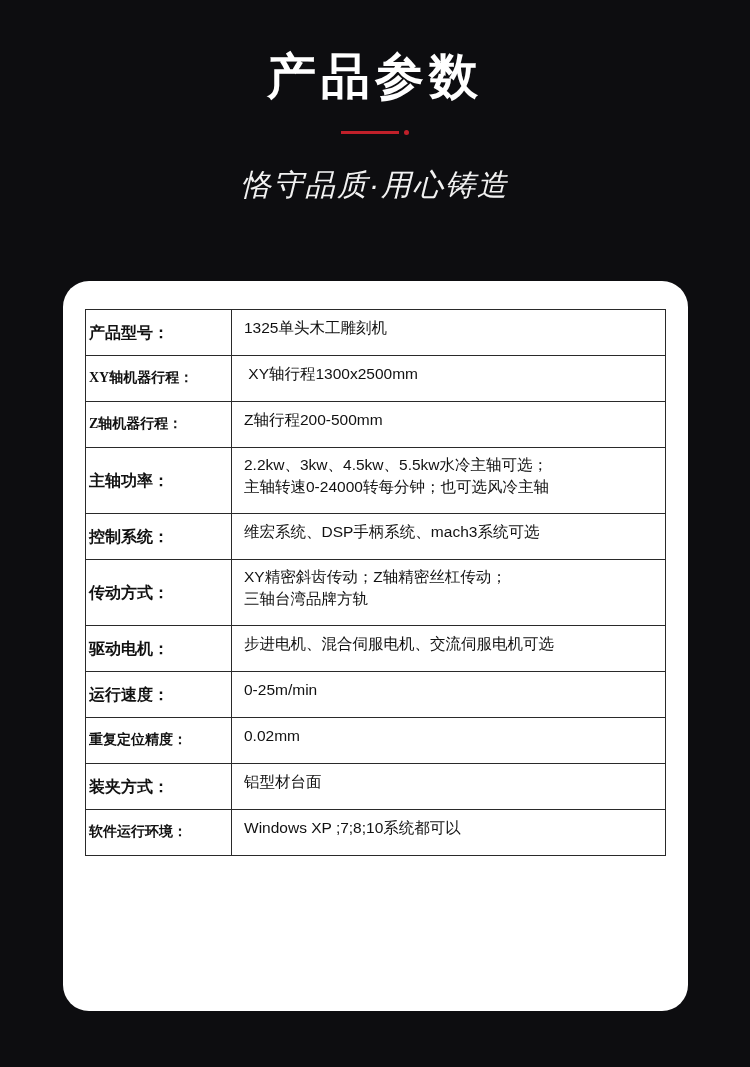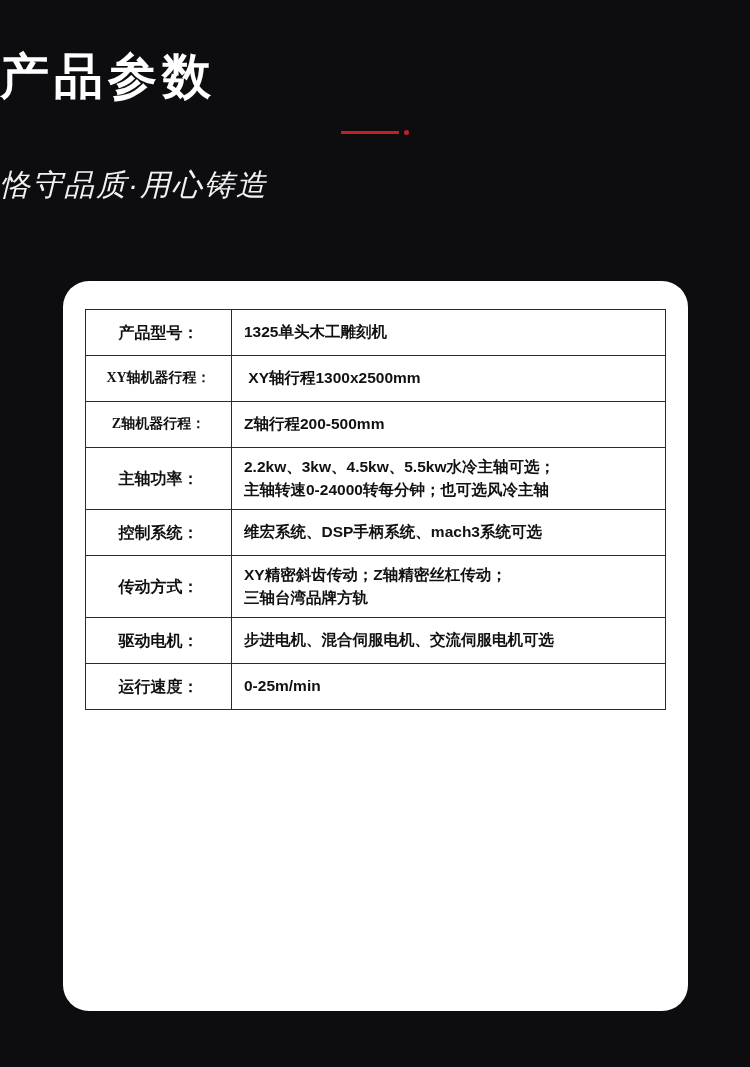--- a/index.html
+++ b/index.html
@@ -17,20 +17,21 @@
   }
   .page {
     width: 750px;
     height: 1067px;
     background: #0d0d10;
     position: relative;
     box-sizing: border-box;
   }
   .header {
     padding-top: 46px;
+    text-align: center;
   }
   .main-title {
     font-size: 49px;
     font-weight: bold;
     letter-spacing: 5px;
     color: #ffffff;
     line-height: 1.25;
     margin: 0;
   }
   .divider-wrap {
@@ -79,37 +80,37 @@
     table-layout: fixed;
   }
   table.spec td {
     border: 1px solid #2a2a2a;
     box-sizing: border-box;
     color: #111111;
     vertical-align: middle;
   }
   td.label {
     width: 146px;
-    text-align: center;
+    text-align: left;
     font-size: 16px;
     font-weight: bold;
     color: #141414;
     padding: 6px 3px;
     line-height: 1.35;
   }
   td.label.small {
     font-size: 14px;
     font-family: Liberation Serif, serif;
   }
   td.value {
-    padding: 6px 10px 6px 12px;
+    padding: 6px 10px 14px 12px;
     font-size: 15.5px;
     line-height: 1.45;
     color: #1a1a1a;
-    font-weight: bold;
+    font-weight: normal;
   }
   td.value .line {
     display: block;
     white-space: pre;
   }
   .row-1 td { height: 46px; }
   .row-tall td { height: 62px; }
 </style>
 </head>
 <body>
@@ -171,17 +172,35 @@
             <td class="value">
               <span class="line">步进电机、混合伺服电机、交流伺服电机可选</span>
             </td>
           </tr>
           <tr class="row-1">
             <td class="label">运行速度：</td>
             <td class="value">
               <span class="line">0-25m/min</span>
             </td>
           </tr>
+          <tr class="row-1">
+            <td class="label small">重复定位精度：</td>
+            <td class="value">
+              <span class="line">0.02mm</span>
+            </td>
+          </tr>
+          <tr class="row-1">
+            <td class="label">装夹方式：</td>
+            <td class="value">
+              <span class="line">铝型材台面</span>
+            </td>
+          </tr>
+          <tr class="row-1">
+            <td class="label small">软件运行环境：</td>
+            <td class="value">
+              <span class="line">Windows XP ;7;8;10系统都可以</span>
+            </td>
+          </tr>
         </tbody>
     </table>
   </div>
 
 </div>
 
 </body></html>

